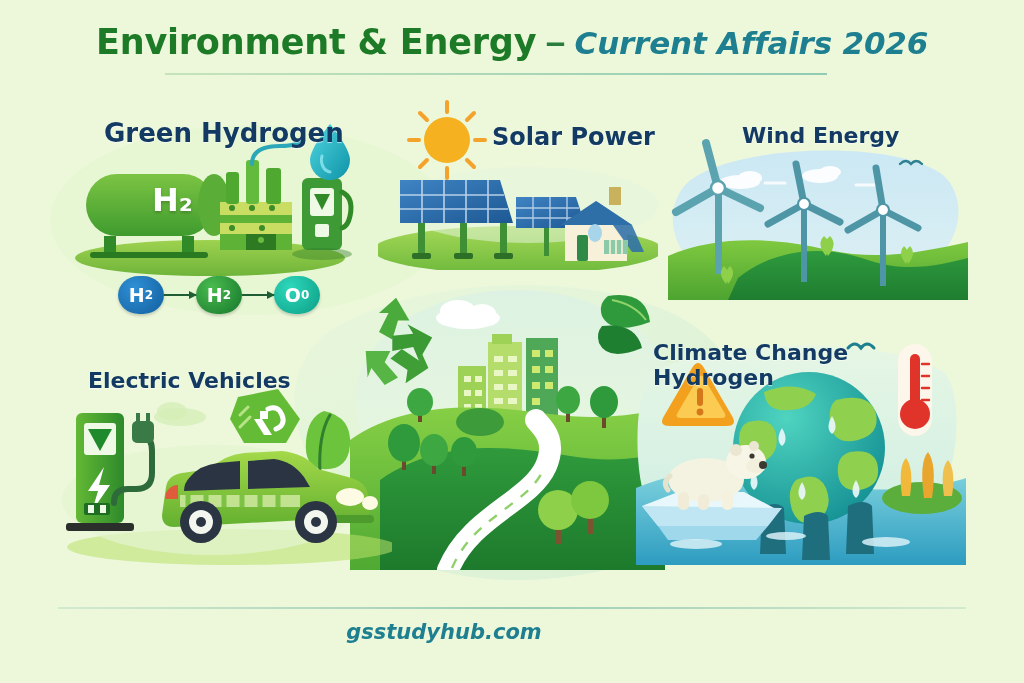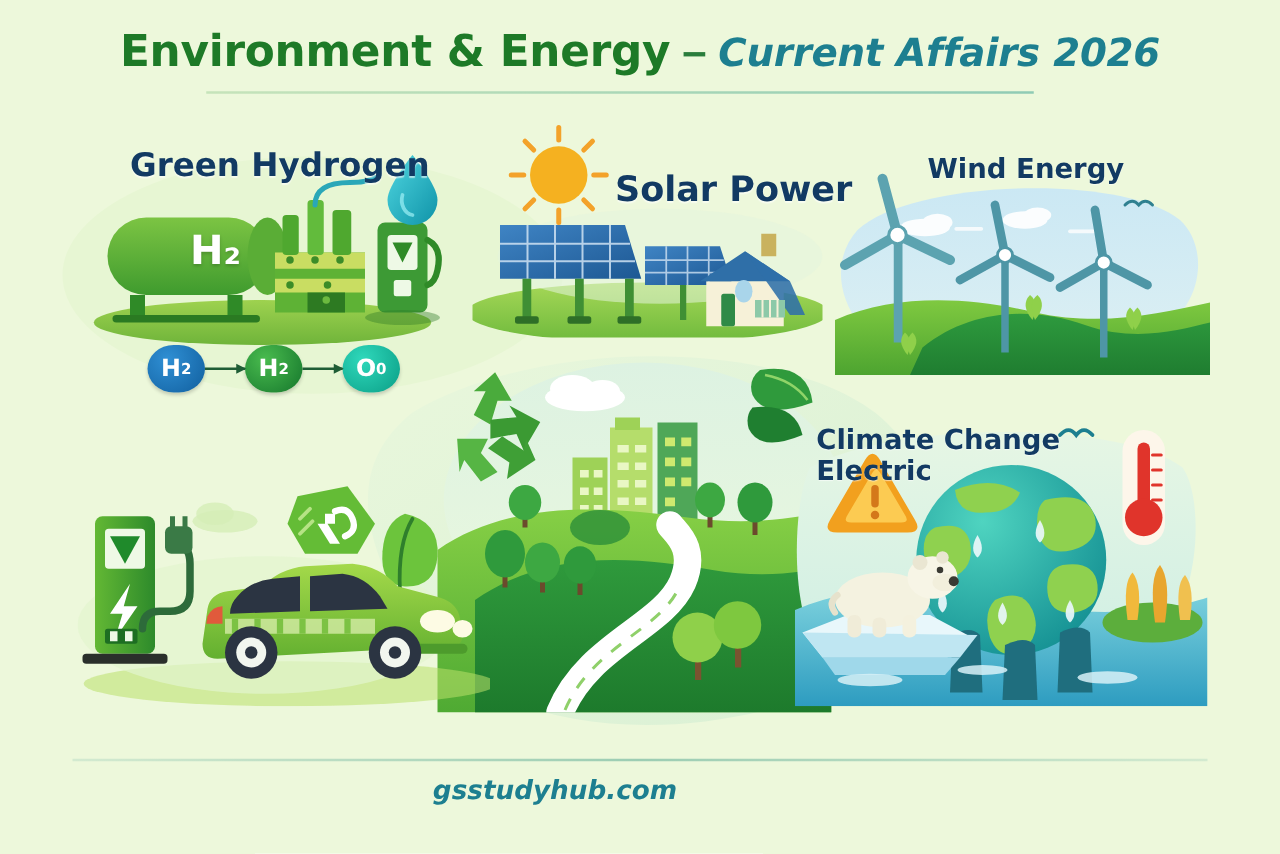--- a/index.html
+++ b/index.html
@@ -33,21 +33,21 @@
     opacity:.85;
   }
   
   .heading {
     position: absolute; color: #123a63; font-weight: bold;
     font-family: "DejaVu Sans", sans-serif; line-height: 1.12;
     text-shadow: 0 1px 1px rgba(255,255,255,.6);
     white-space: pre-line;
   }
   #h-hydrogen { left: 104px; top: 119px; font-size: 26px; }
-  #h-solar    { left: 492px; top: 136px; font-size: 28px; }
+  #h-solar    { left: 492px; top: 124px; font-size: 24px; }
   #h-wind     { left: 742px; top: 124px; font-size: 22px; }
   #h-ev       { left: 88px;  top: 369px; font-size: 22px; }
   #h-climate  { left: 653px; top: 341px; font-size: 22px; }
   
   #footer-rule {
     position: absolute; left: 58px; top: 607px; width: 908px; height: 2px;
     background: linear-gradient(to right,#d3ead0,#9ccdb3,#d3ead0);
   }
   #footer-text {
     position: absolute; left: 0; top: 620px; width: 888px;
@@ -489,20 +489,21 @@
       <ellipse cx="308" cy="118" rx="8" ry="7" fill="#fdfbe4"></ellipse>
       <rect x="256" y="130" width="56" height="8" rx="4" fill="#4d9b2c"></rect>
       <circle cx="139" cy="137" r="21" fill="#2b3442"></circle>
       <circle cx="139" cy="137" r="12" fill="#f2f6ef"></circle>
         <circle cx="139" cy="137" r="5" fill="#2b3442"></circle>
       <circle cx="254" cy="137" r="21" fill="#2b3442"></circle>
       <circle cx="254" cy="137" r="12" fill="#f2f6ef"></circle>
         <circle cx="254" cy="137" r="5" fill="#2b3442"></circle>
     </g>
   </svg>
+  <h2 class="heading" id="h-ev">Electric Vehicles</h2>
 
   <svg class="scene" style="left:636px;top:330px;" width="330" height="235" viewBox="0 0 330 235">
     <defs>
       <linearGradient id="gSkyCl" x1="0" y1="0" x2="0" y2="1">
         <stop offset="0" stop-color="#e6f6e4"></stop>
           <stop offset="1" stop-color="#cdeee4"></stop>
       </linearGradient>
       <linearGradient id="gWater" x1="0" y1="0" x2="0" y2="1">
         <stop offset="0" stop-color="#7fd3de"></stop>
           <stop offset="1" stop-color="#2d9cc0"></stop>
@@ -588,18 +589,18 @@
       <path d="M308 166 q-4 -28 4 -36 q8 10 4 36Z" fill="#f0c04f"></path>
     </g>
 
     <g fill="#d8f1f7" opacity=".85">
       <ellipse cx="60" cy="214" rx="26" ry="5"></ellipse>
       <ellipse cx="150" cy="206" rx="20" ry="4"></ellipse>
       <ellipse cx="250" cy="212" rx="24" ry="5"></ellipse>
     </g>
   </svg>
   <h2 class="heading" id="h-climate">Climate Change
-Electric</h2>
+Hydrogen</h2>
 
   <div id="footer-rule"></div>
   <div id="footer-text">gsstudyhub.com</div>
 
 </div>
 
 </body></html>

